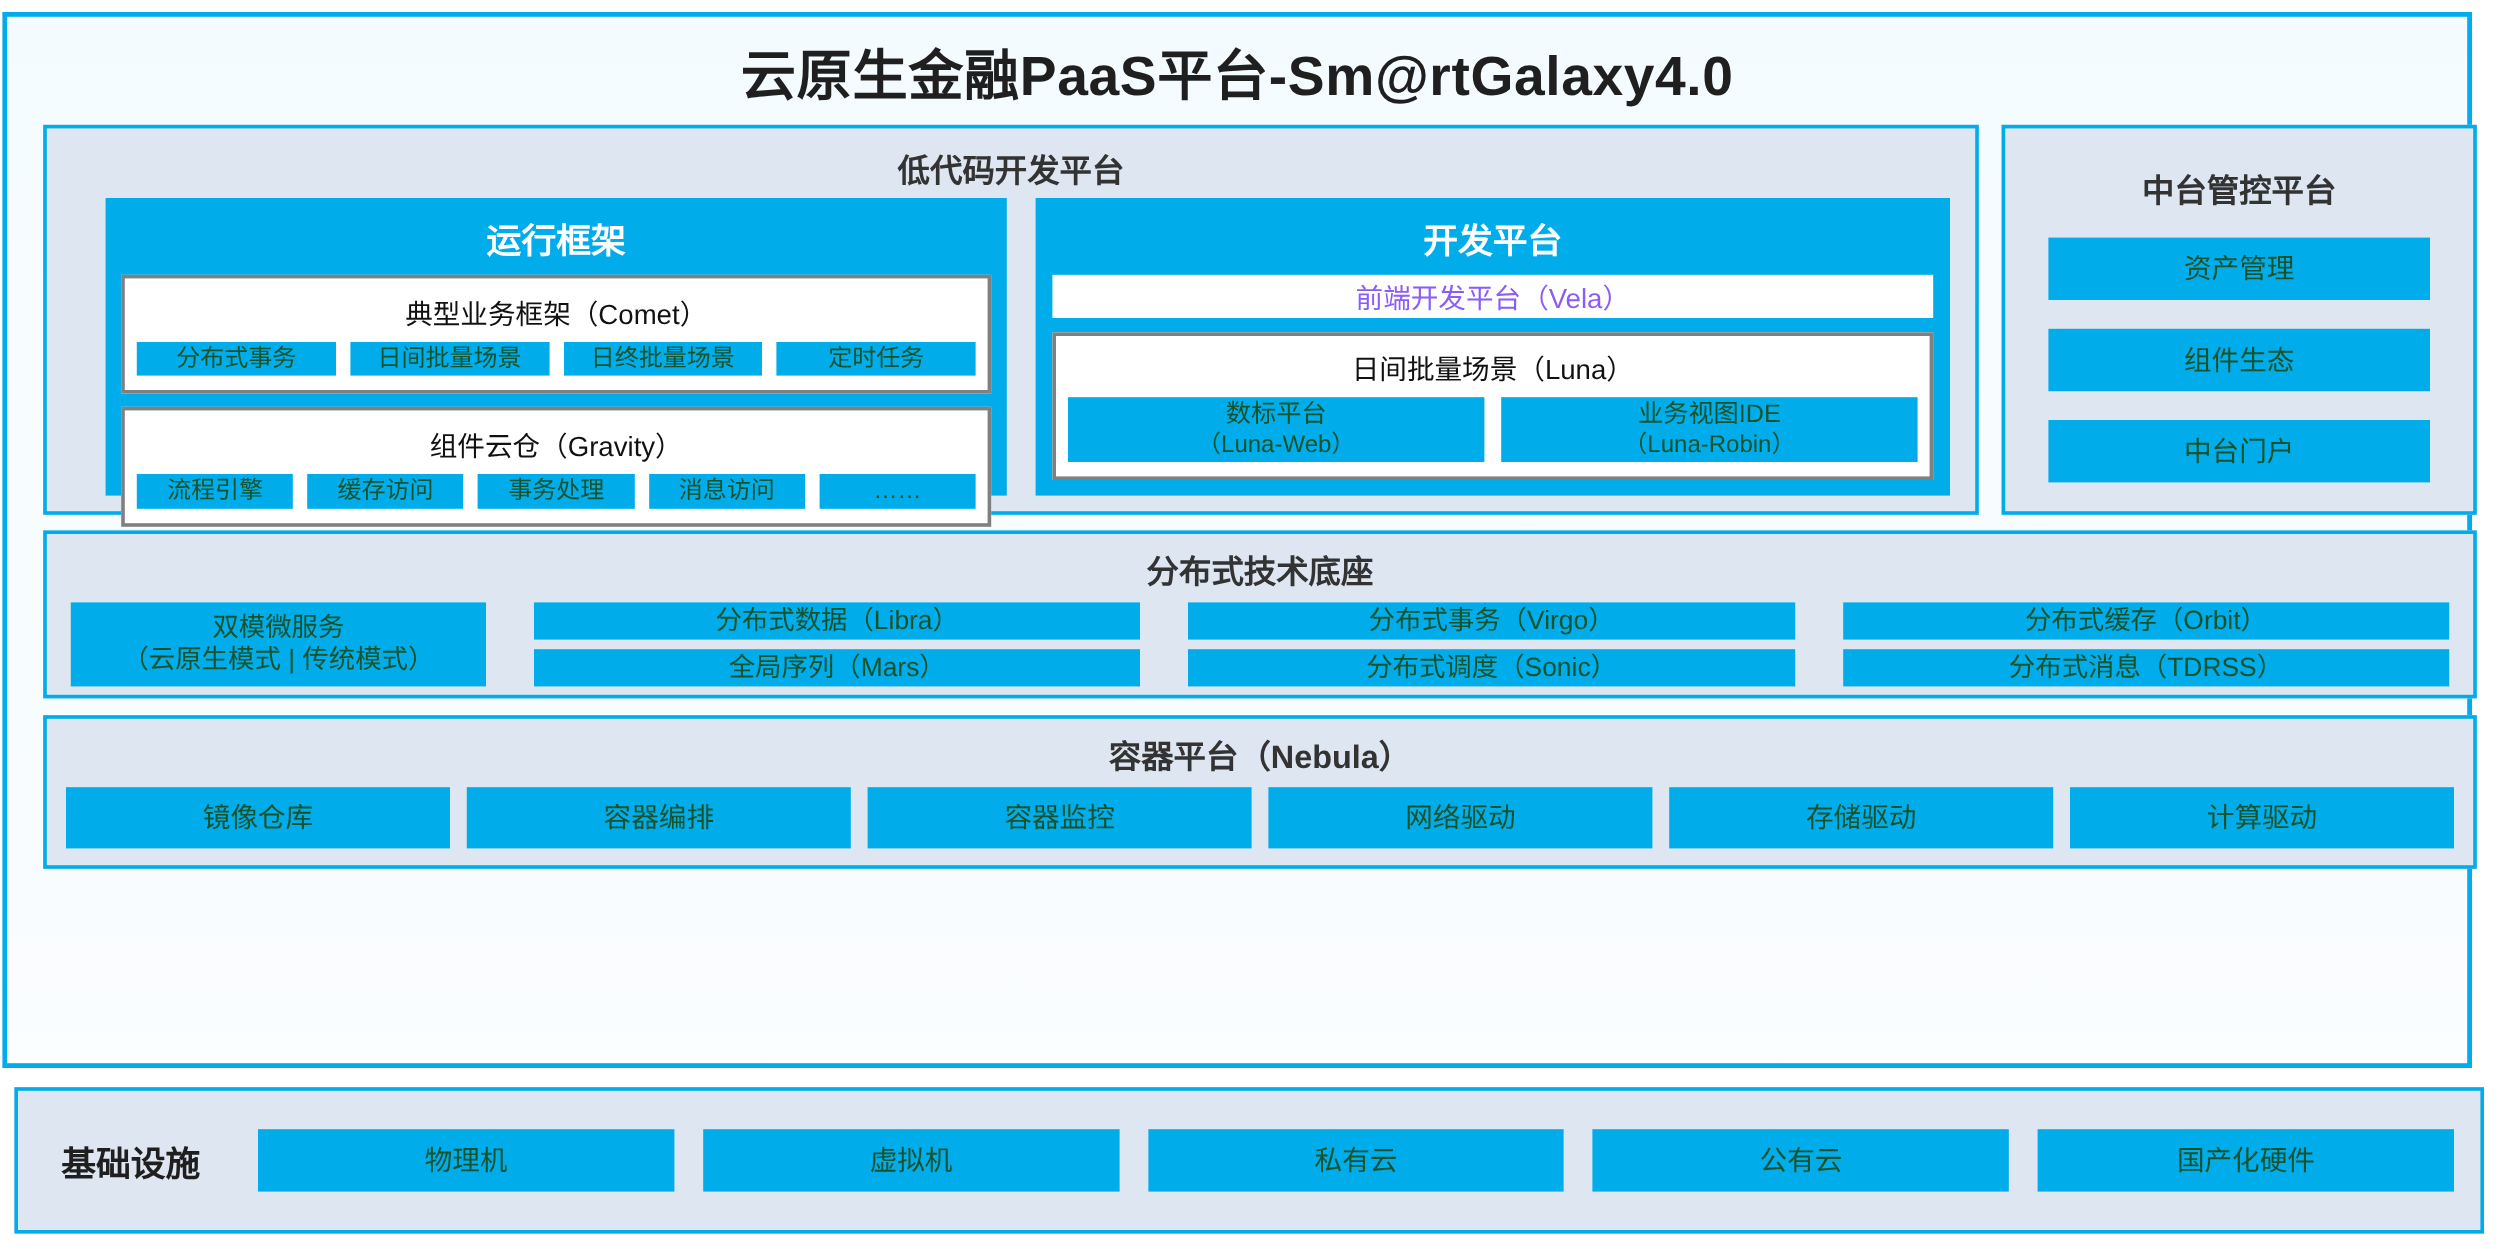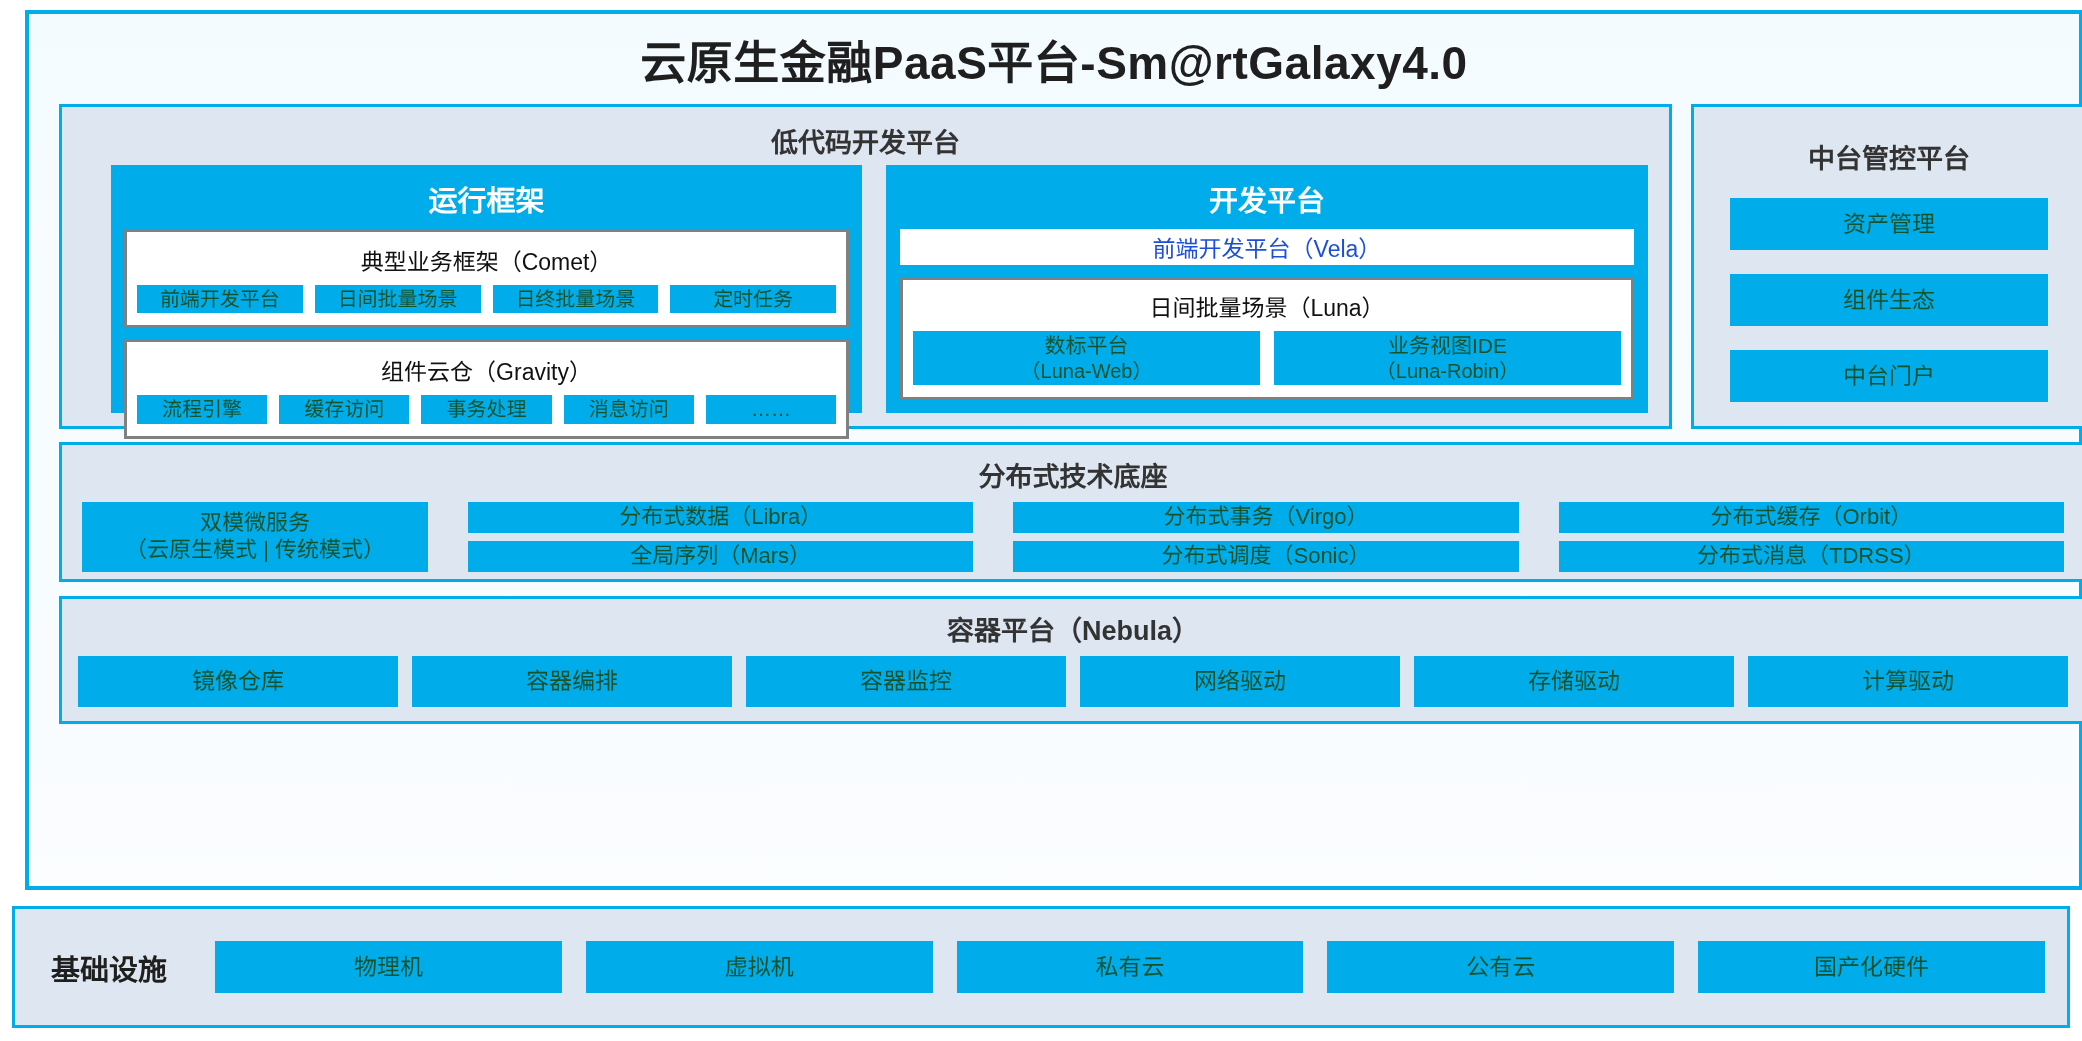--- a/index.html
+++ b/index.html
@@ -52,21 +52,21 @@
     color: #333333;
   }
   .sub-title {
     text-align: center;
     color: #1a1a1a;
   }
 
   
   #outer-frame {
     position: absolute;
-    left: 25px;
+    left: 2px;
     top: 10px;
     width: 2058px;
     height: 880px;
     border: 4px solid #00ACEA;
     box-sizing: border-box;
     background: linear-gradient(180deg,#f4fbfe 0%, #f7fcff 60%, #fbfdff 100%);
   }
 
   
   #main-title {
@@ -161,21 +161,21 @@
     padding: 12px 0 10px 0;
   }
   #vela-box {
     background: #ffffff;
     border: none;
     height: 56px;
     display: flex;
     align-items: center;
     justify-content: center;
     font-size: 23px;
-    color: #1d4ed8;
+    color: #8b5cf6;
     margin-bottom: 12px;
   }
   #luna-card {
     flex: 1;
     padding: 6px 10px 12px 10px;
   }
   #luna-chips {
     display: flex;
     gap: 14px;
     width: 100%;
@@ -326,21 +326,21 @@
       <div id="lowcode-title" class="panel-title">低代码开发平台</div>
 
       <div id="lowcode-body">
 
         <div id="runtime-col">
           <div id="runtime-heading">运行框架</div>
 
           <div class="white-box runtime-card">
             <div class="card-head sub-title">典型业务框架（Comet）</div>
             <div class="chip-row">
-              <div class="blue-tile">前端开发平台</div>
+              <div class="blue-tile">分布式事务</div>
               <div class="blue-tile">日间批量场景</div>
               <div class="blue-tile">日终批量场景</div>
               <div class="blue-tile">定时任务</div>
             </div>
           </div>
 
           <div class="white-box runtime-card">
             <div class="card-head sub-title">组件云仓（Gravity）</div>
             <div class="chip-row">
               <div class="blue-tile">流程引擎</div>

